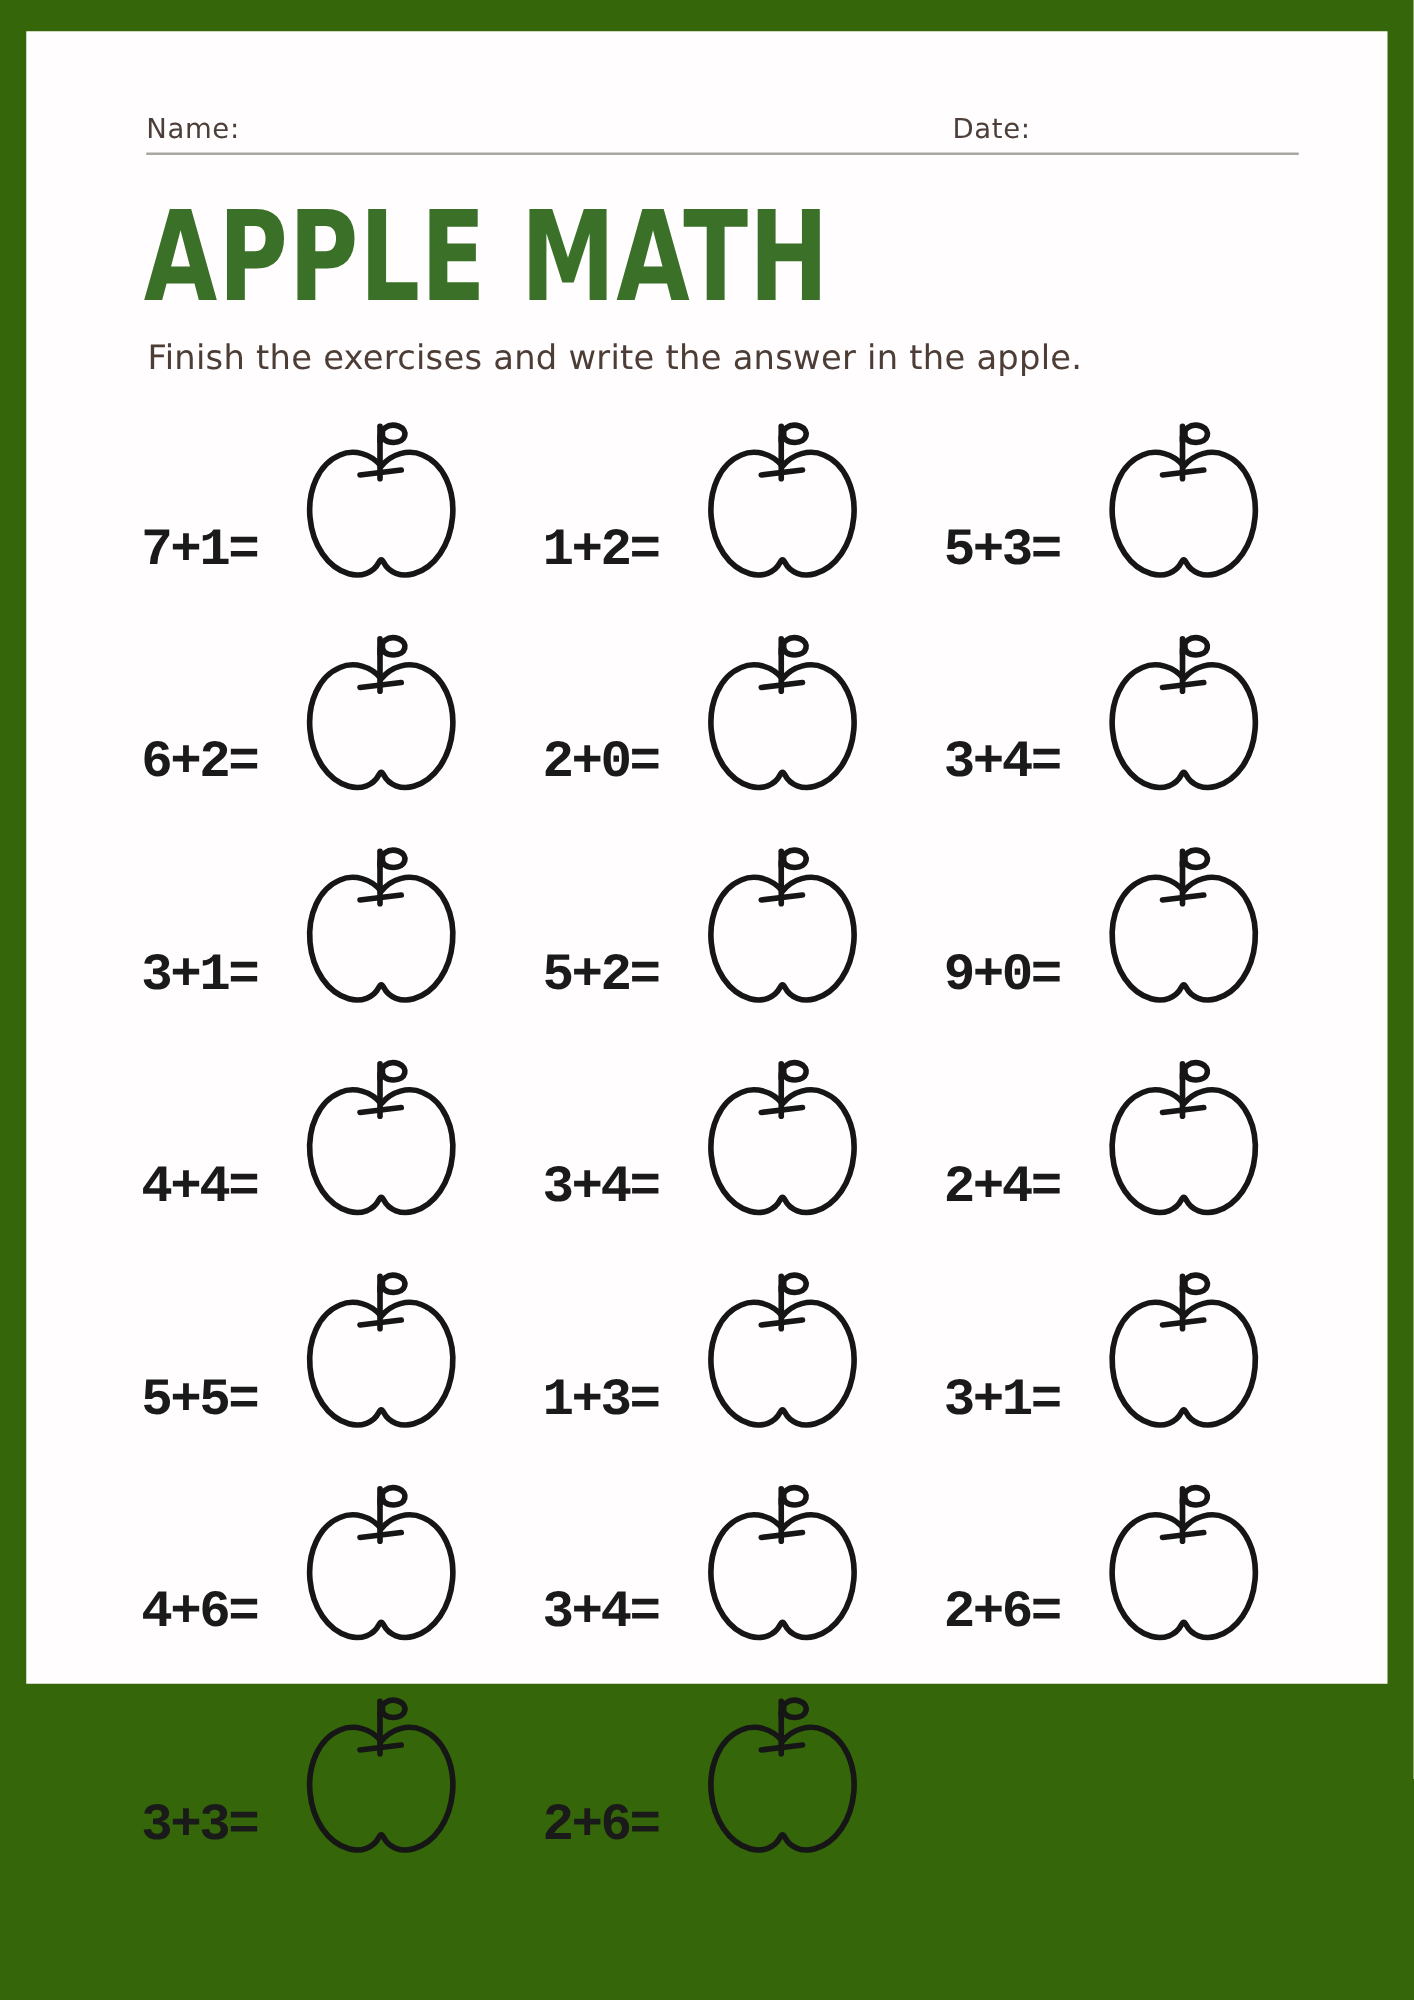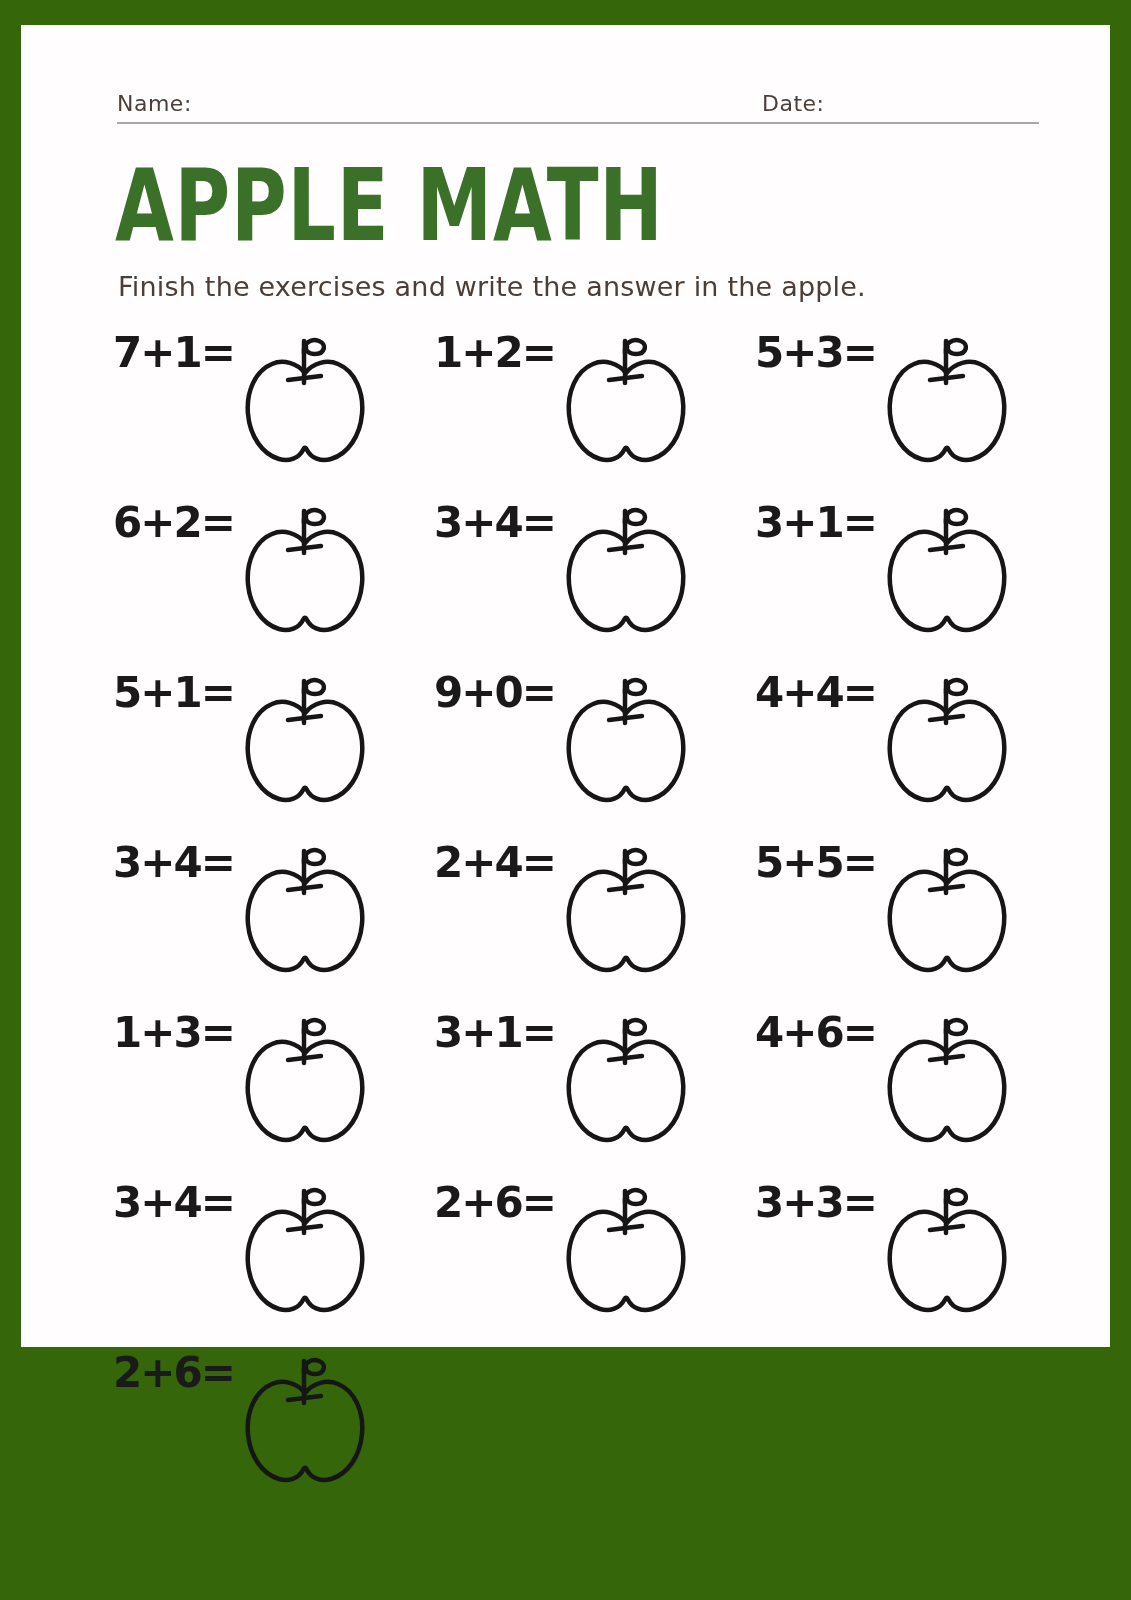--- a/index.html
+++ b/index.html
@@ -57,21 +57,22 @@
   .grid {
     position:absolute;
     left:92px; top:310px;
     display:grid;
     grid-template-columns:repeat(3, 321px);
     row-gap:34px;
   }
   .cell {
     height:136px;
     display:flex;
-    align-items:flex-start;
+    align-items:flex-end;
+    font-family:Liberation Mono, monospace;
   }
   .expr {
     flex:none;
     width:130px;
     font-size:42px;
     font-weight:bold;
     letter-spacing:-2px;
     color:#1a1a1a;
     position:relative;
     top:-7px;
@@ -135,20 +136,31 @@
     <span class="apple-spot">
       <svg width="124" height="136" viewBox="0 0 124 136" fill="none" stroke="#161616" stroke-width="4.5" stroke-linecap="round" stroke-linejoin="round">
         <path d="M61 48 L61 6"></path>
         <path d="M61 18 C 60 8, 68 3, 76 6 C 84 9, 82 19, 72 19 C 66 19, 62 16, 63 11"></path>
         <path d="M45 45 L78 41"></path>
         <path d="M62 38 C 54 28, 40 24, 29 29 C 12 36, 3 57, 5 79 C 7 101, 19 119, 36 124 C 46 127, 56 123, 60 115 C 61.5 112, 62.5 112, 64 115 C 68 123, 78 127, 88 124 C 105 119, 117 101, 119 79 C 121 57, 112 36, 95 29 C 84 24, 70 28, 62 38 Z"></path>
       </svg>
     </span>
   </div>
 
+  <div class="cell">
+    <span class="expr">2+0=</span>
+    <span class="apple-spot">
+      <svg width="124" height="136" viewBox="0 0 124 136" fill="none" stroke="#161616" stroke-width="4.5" stroke-linecap="round" stroke-linejoin="round">
+        <path d="M61 48 L61 6"></path>
+        <path d="M61 18 C 60 8, 68 3, 76 6 C 84 9, 82 19, 72 19 C 66 19, 62 16, 63 11"></path>
+        <path d="M45 45 L78 41"></path>
+        <path d="M62 38 C 54 28, 40 24, 29 29 C 12 36, 3 57, 5 79 C 7 101, 19 119, 36 124 C 46 127, 56 123, 60 115 C 61.5 112, 62.5 112, 64 115 C 68 123, 78 127, 88 124 C 105 119, 117 101, 119 79 C 121 57, 112 36, 95 29 C 84 24, 70 28, 62 38 Z"></path>
+      </svg>
+    </span>
+  </div>
 
   <div class="cell">
     <span class="expr">3+4=</span>
     <span class="apple-spot">
       <svg width="124" height="136" viewBox="0 0 124 136" fill="none" stroke="#161616" stroke-width="4.5" stroke-linecap="round" stroke-linejoin="round">
         <path d="M61 48 L61 6"></path>
         <path d="M61 18 C 60 8, 68 3, 76 6 C 84 9, 82 19, 72 19 C 66 19, 62 16, 63 11"></path>
         <path d="M45 45 L78 41"></path>
         <path d="M62 38 C 54 28, 40 24, 29 29 C 12 36, 3 57, 5 79 C 7 101, 19 119, 36 124 C 46 127, 56 123, 60 115 C 61.5 112, 62.5 112, 64 115 C 68 123, 78 127, 88 124 C 105 119, 117 101, 119 79 C 121 57, 112 36, 95 29 C 84 24, 70 28, 62 38 Z"></path>
       </svg>
@@ -162,21 +174,21 @@
       <svg width="124" height="136" viewBox="0 0 124 136" fill="none" stroke="#161616" stroke-width="4.5" stroke-linecap="round" stroke-linejoin="round">
         <path d="M61 48 L61 6"></path>
         <path d="M61 18 C 60 8, 68 3, 76 6 C 84 9, 82 19, 72 19 C 66 19, 62 16, 63 11"></path>
         <path d="M45 45 L78 41"></path>
         <path d="M62 38 C 54 28, 40 24, 29 29 C 12 36, 3 57, 5 79 C 7 101, 19 119, 36 124 C 46 127, 56 123, 60 115 C 61.5 112, 62.5 112, 64 115 C 68 123, 78 127, 88 124 C 105 119, 117 101, 119 79 C 121 57, 112 36, 95 29 C 84 24, 70 28, 62 38 Z"></path>
       </svg>
     </span>
   </div>
 
   <div class="cell">
-    <span class="expr">5+1=</span>
+    <span class="expr">5+2=</span>
     <span class="apple-spot">
       <svg width="124" height="136" viewBox="0 0 124 136" fill="none" stroke="#161616" stroke-width="4.5" stroke-linecap="round" stroke-linejoin="round">
         <path d="M61 48 L61 6"></path>
         <path d="M61 18 C 60 8, 68 3, 76 6 C 84 9, 82 19, 72 19 C 66 19, 62 16, 63 11"></path>
         <path d="M45 45 L78 41"></path>
         <path d="M62 38 C 54 28, 40 24, 29 29 C 12 36, 3 57, 5 79 C 7 101, 19 119, 36 124 C 46 127, 56 123, 60 115 C 61.5 112, 62.5 112, 64 115 C 68 123, 78 127, 88 124 C 105 119, 117 101, 119 79 C 121 57, 112 36, 95 29 C 84 24, 70 28, 62 38 Z"></path>
       </svg>
     </span>
   </div>
 

